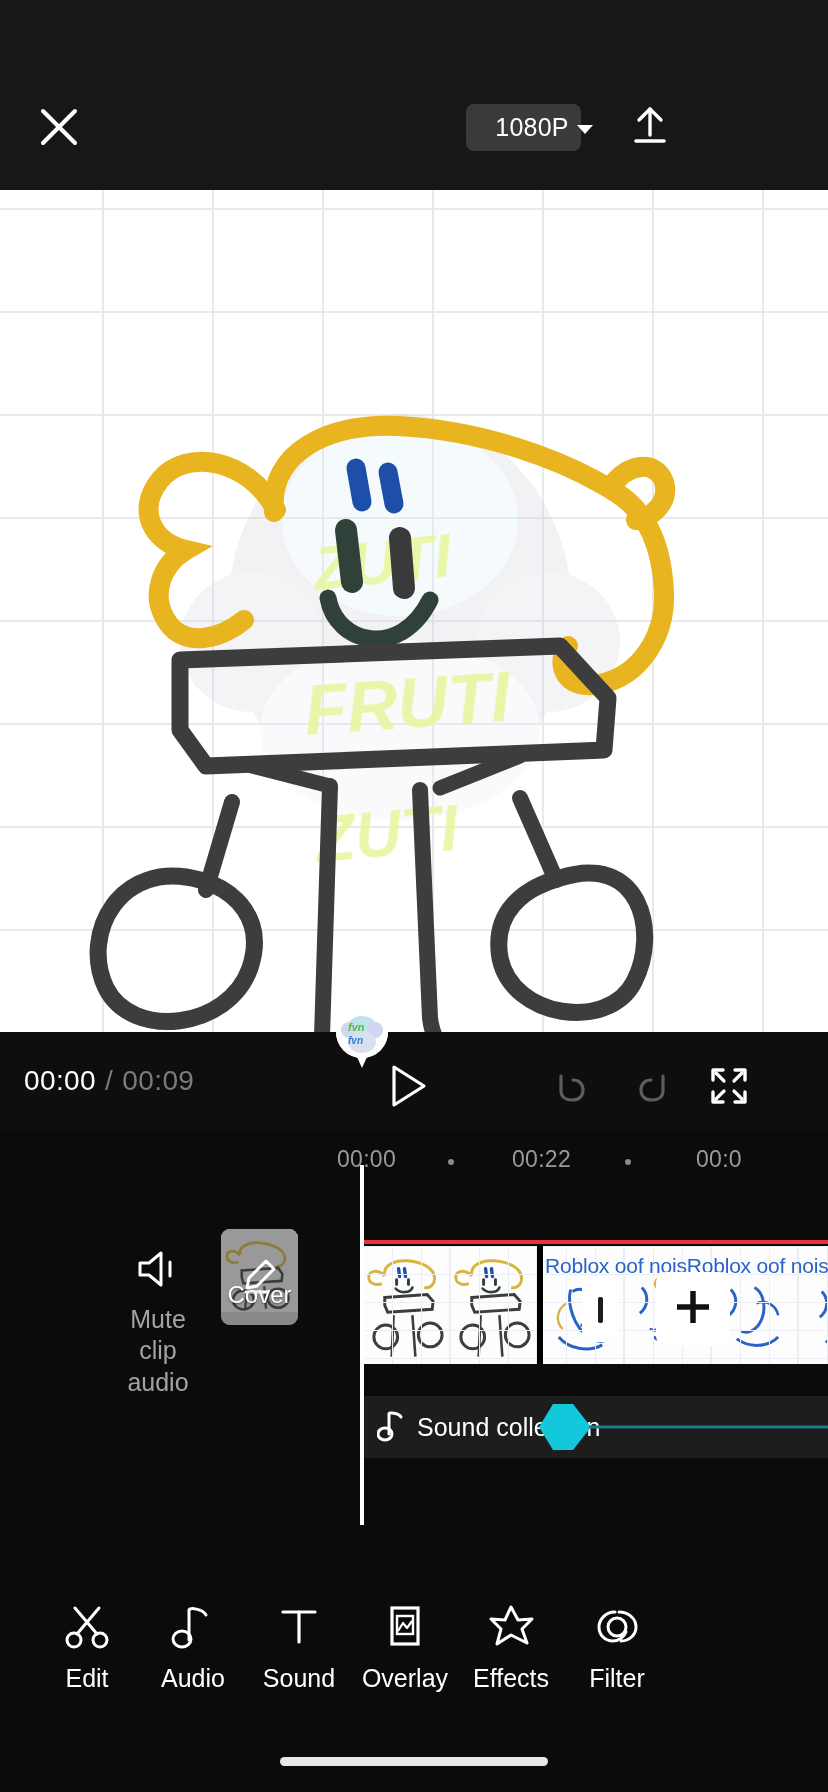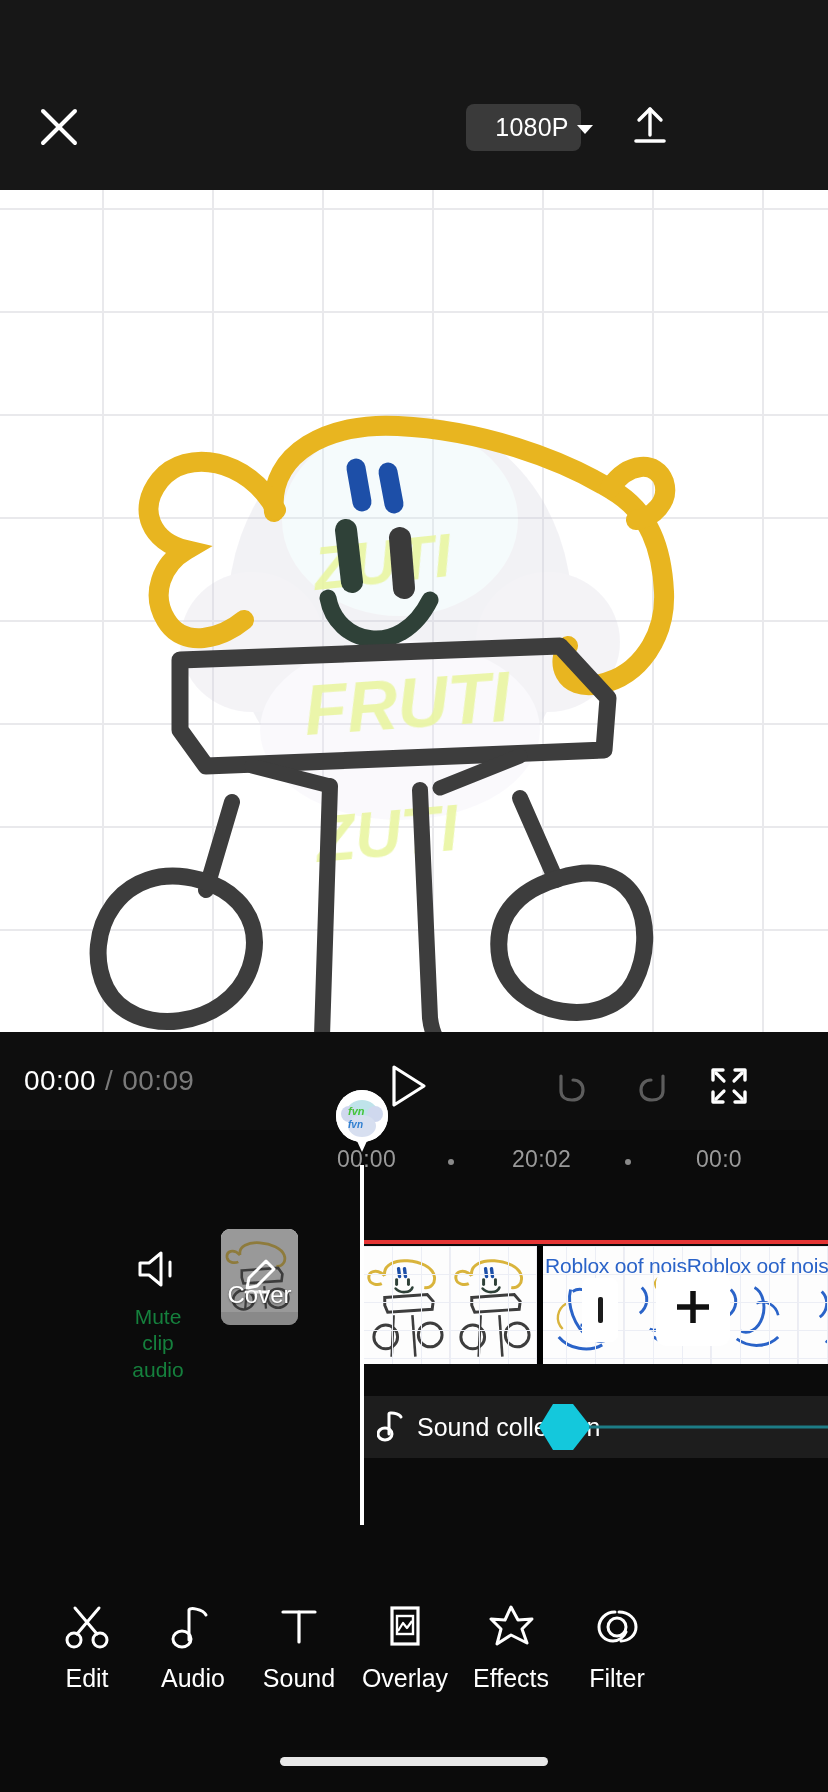--- a/index.html
+++ b/index.html
@@ -115,21 +115,21 @@
     background: #8a8a8a;
   }
 
   
   .mute-ctl {
     position: absolute; left: 120px; top: 118px;
     width: 76px; text-align: center;
   }
   .mute-ctl .mlabel {
     margin-top: 10px;
-    font-size: 21px; color: #15803d; line-height: 1.25;
+    font-size: 25px; color: #a3a3a3; line-height: 1.25;
   }
   .cover-btn {
     position: absolute; left: 221px; top: 99px;
     width: 77px; height: 96px;
     border-radius: 9px;
     overflow: hidden;
     background: #cfcfcf;
   }
   .cover-btn .cov-thumb { position: absolute; inset: 0; }
   .cover-btn .cov-shade { position: absolute; inset: 0; background: rgba(60,60,60,0.48); }
@@ -218,21 +218,21 @@
     position: absolute; left: 176px; top: 0; height: 62px; width: 290px;
   }
 
   
   .playhead-line {
     position: absolute; left: 360px; top: 1165px;
     width: 4px; height: 360px;
     background: #ffffff; z-index: 30;
   }
   .playhead-pin {
-    position: absolute; left: 336px; top: 1090px;
+    position: absolute; left: 336px; top: 1006px;
     width: 52px; height: 62px; z-index: 31;
   }
   .playhead-pin .bubble {
     position: absolute; left: 0; top: 0;
     width: 52px; height: 52px; border-radius: 50%;
     background: #ffffff; overflow: hidden;
   }
   .playhead-pin .tail {
     position: absolute; left: 16px; top: 40px;
     width: 0; height: 0;
@@ -383,21 +383,21 @@
         </svg>
       </span>
     </div>
   </div>
 
   <div class="timeline">
 
     <div class="ruler">
       <span class="tick" style="left:337px">00:00</span>
       <span class="dot" style="left:448px"></span>
-      <span class="tick" style="left:512px">20:02</span>
+      <span class="tick" style="left:512px">00:22</span>
       <span class="dot" style="left:625px"></span>
       <span class="tick" style="left:696px">00:0</span>
     </div>
 
     <div class="mute-ctl">
       <span>
         <svg width="50" height="42" viewBox="0 0 50 42">
           <path d="M7 15 L16 15 L28 5 L28 37 L16 27 L7 27 Z" fill="none" stroke="#fff" stroke-width="3" stroke-linejoin="round"></path>
           <line x1="37" y1="14" x2="37" y2="28" stroke="#fff" stroke-width="3" stroke-linecap="round"></line>
         </svg>

